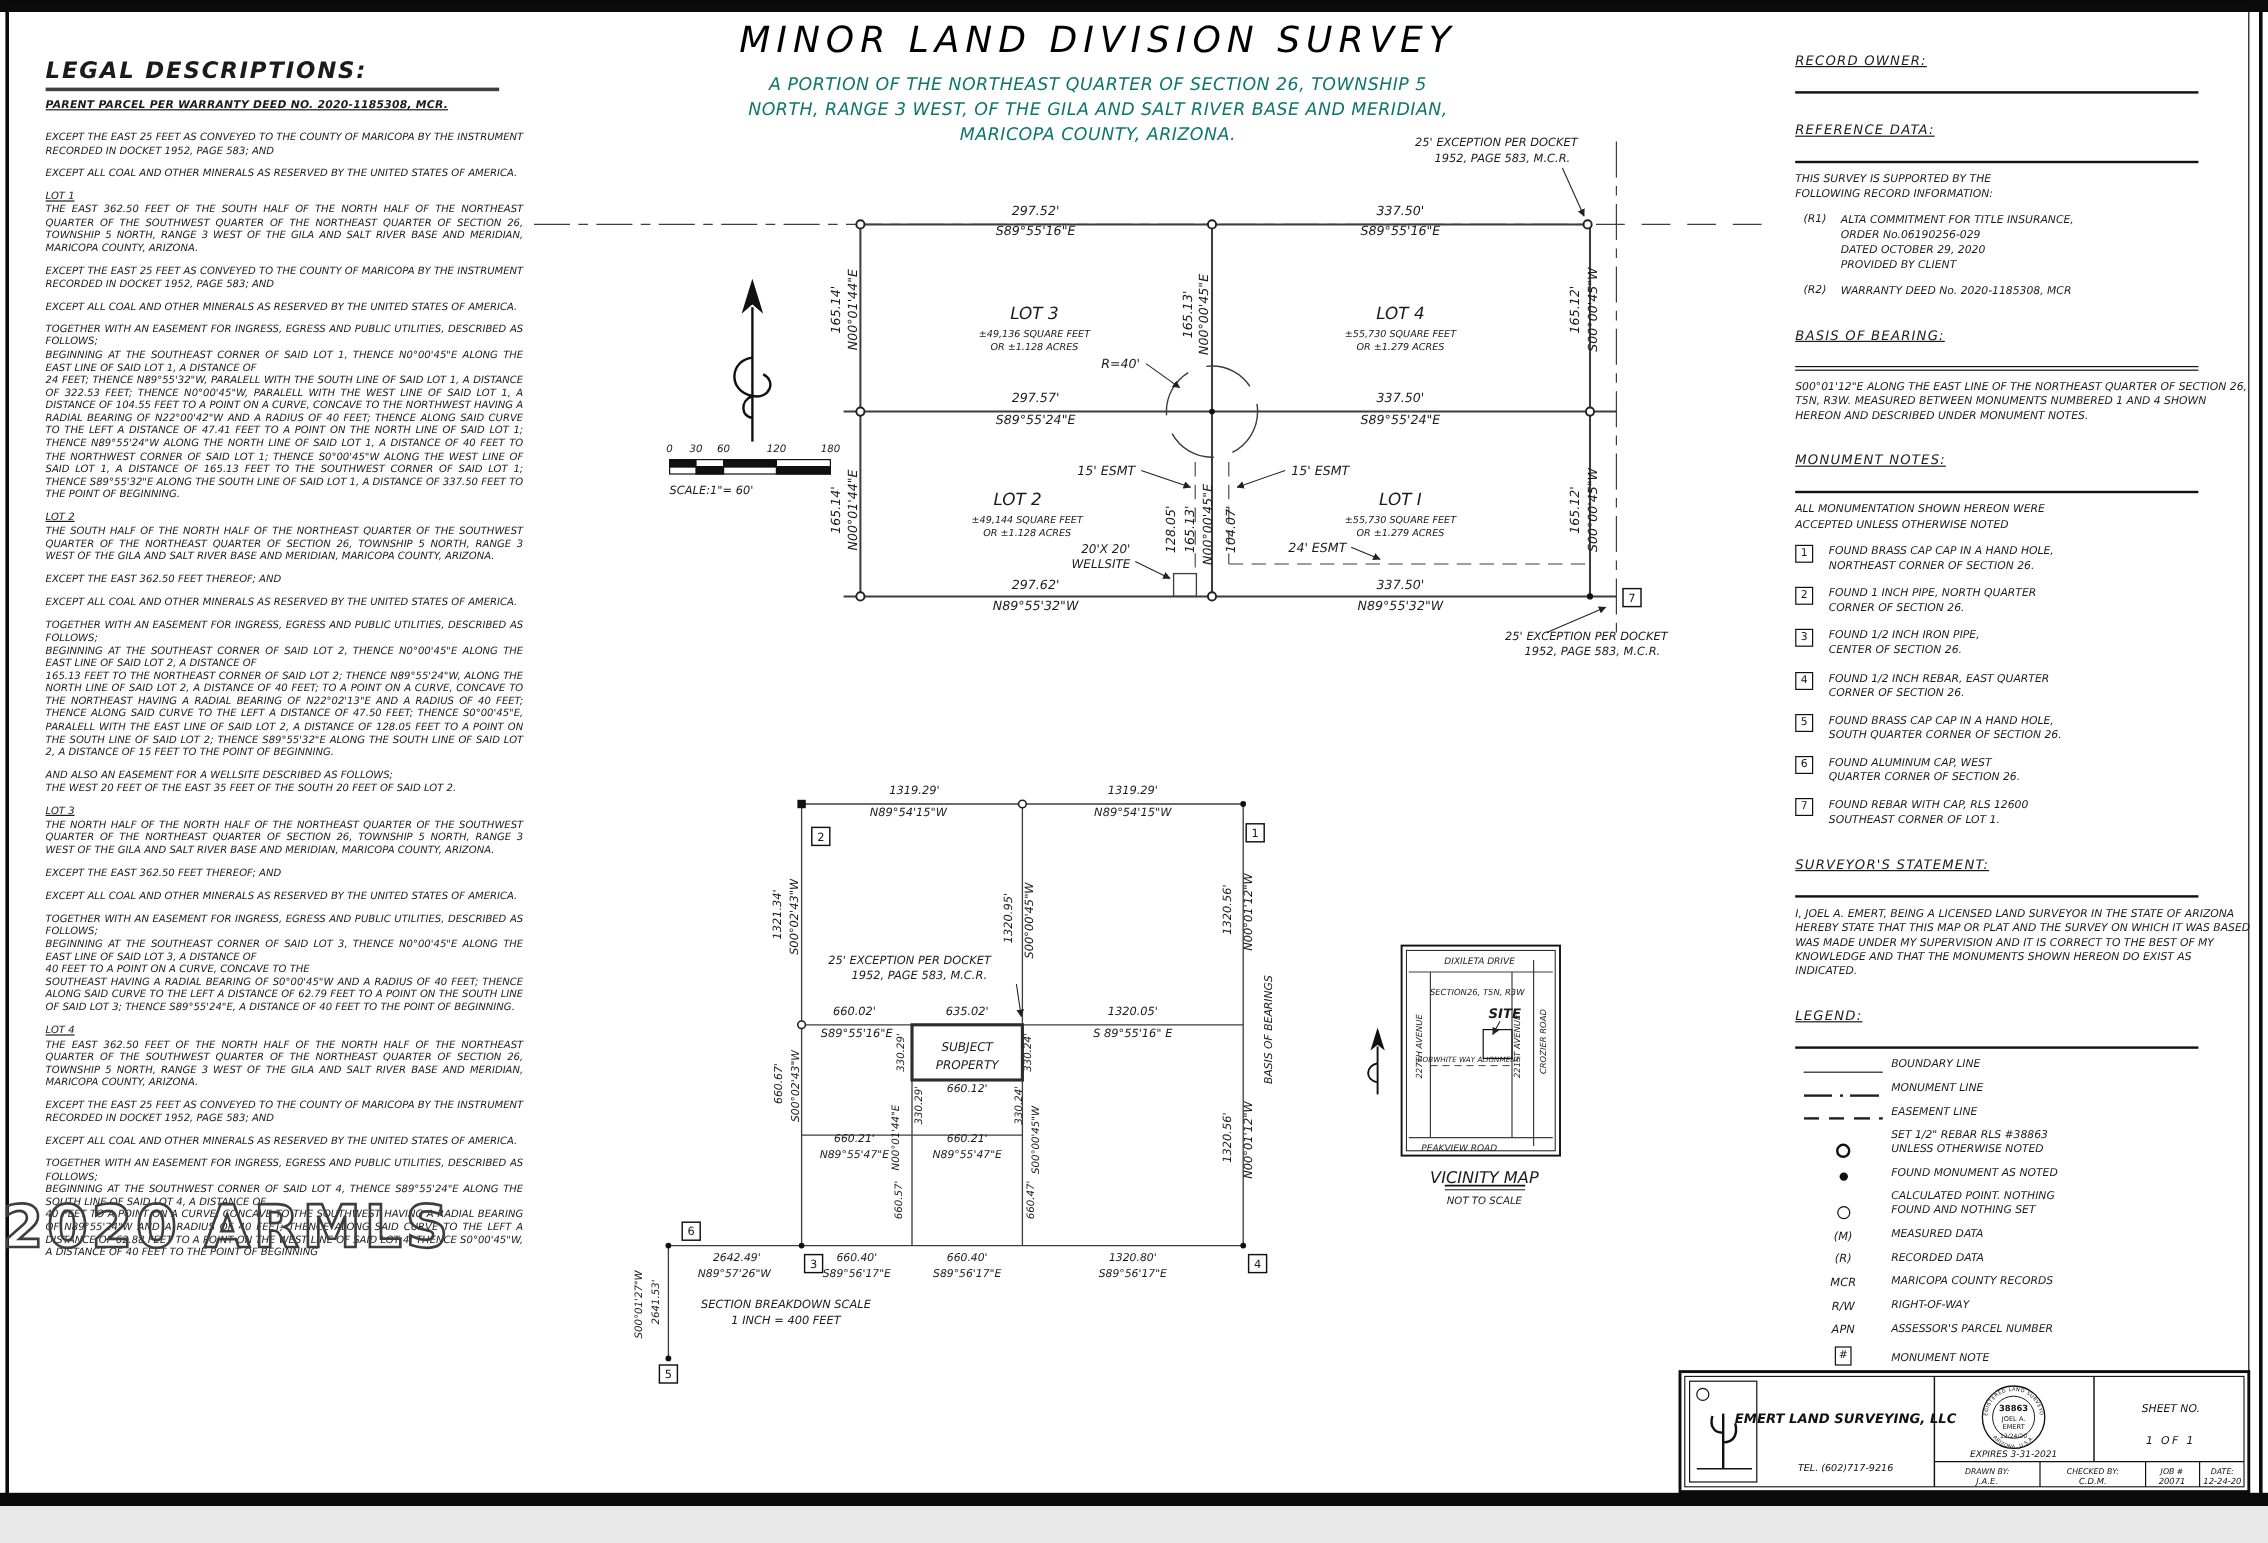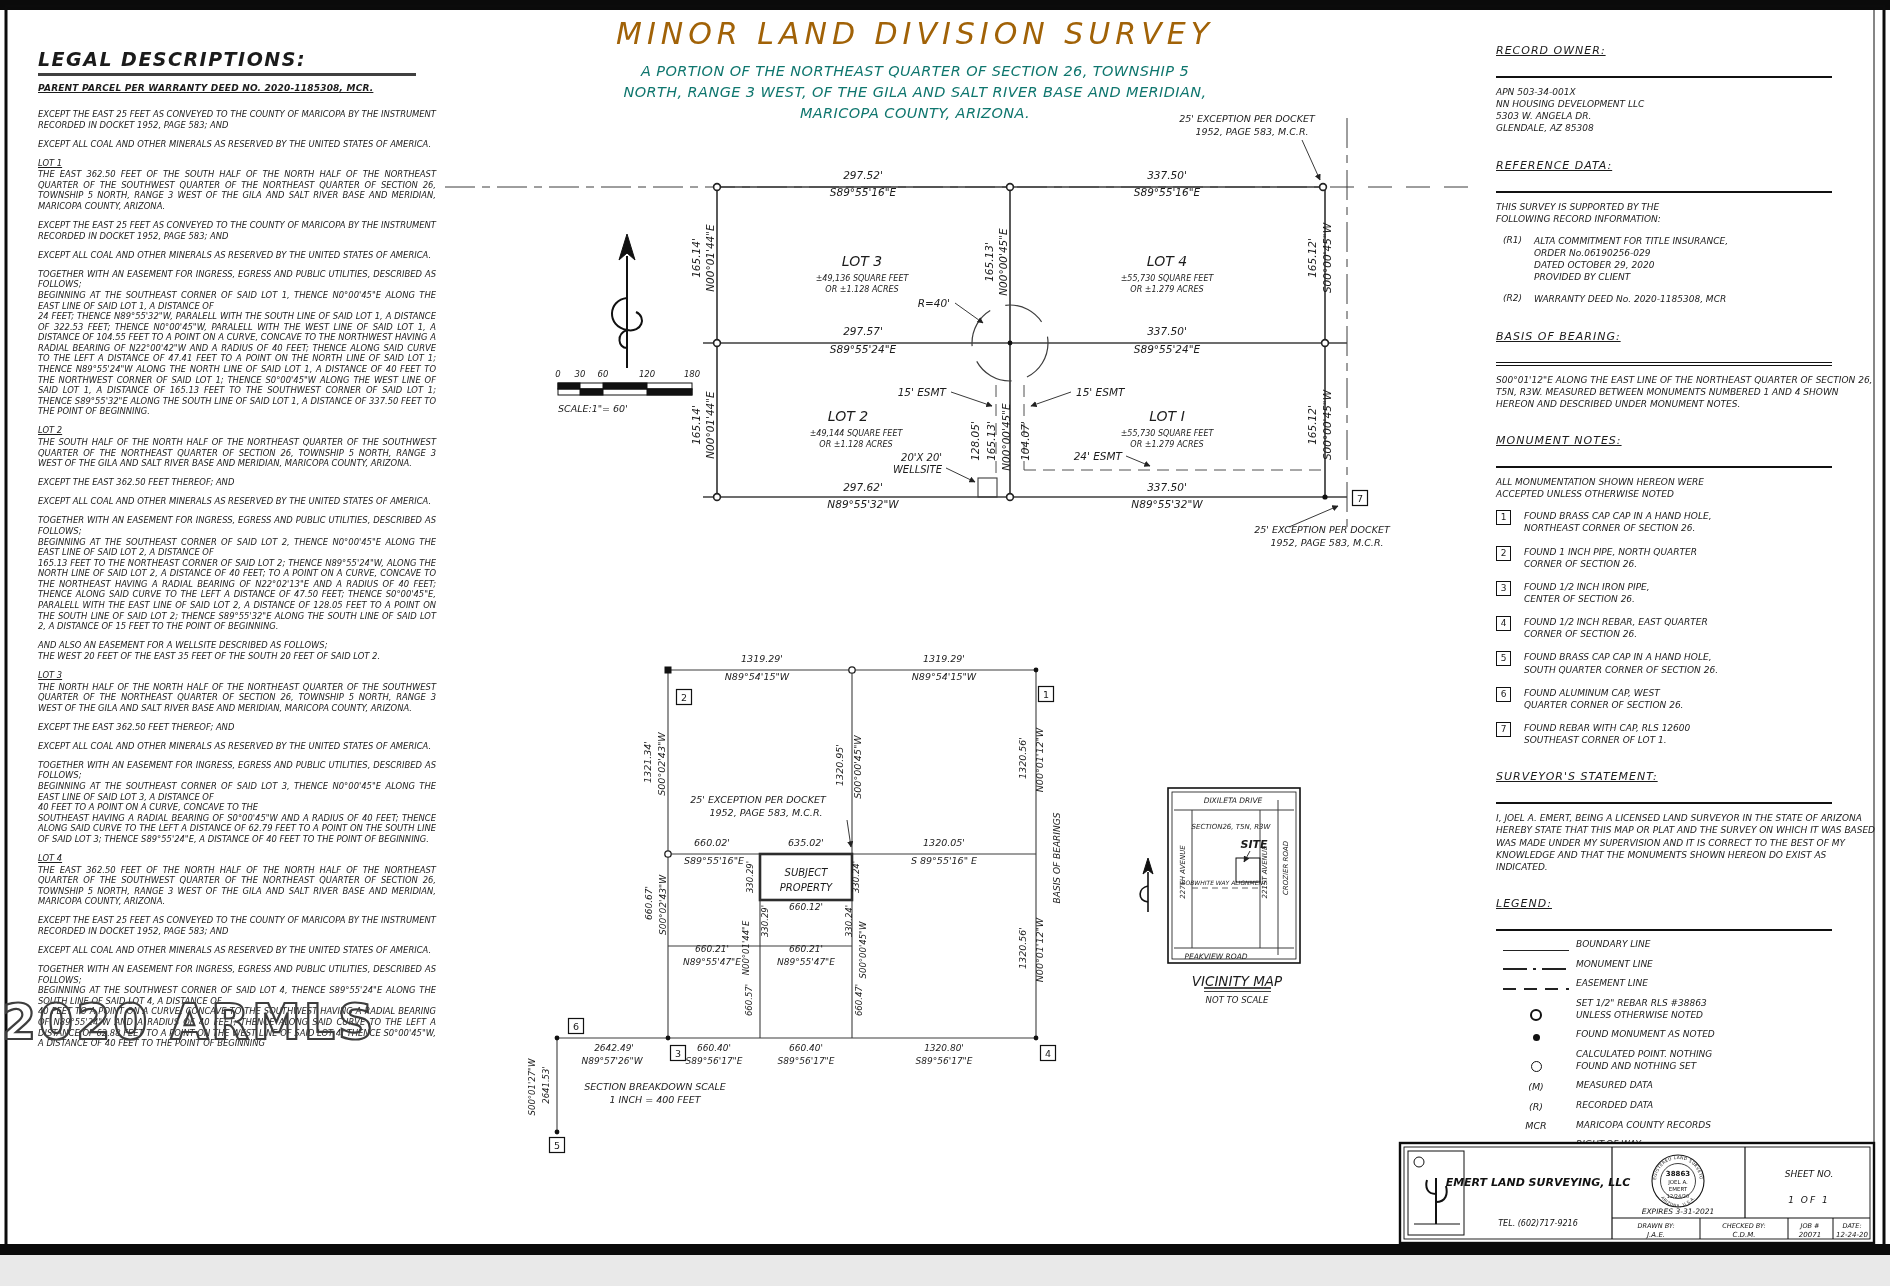--- a/index.html
+++ b/index.html
@@ -5,21 +5,21 @@
   html,body{margin:0;padding:0;background:#d8d8d8;}
   #page{position:relative;width:1890px;height:1286px;background:#ffffff;overflow:hidden;
         font-family:"DejaVu Sans",sans-serif;color:#1b1b1b;}
   
   .bar-top{position:absolute;left:0;top:0;width:1890px;height:10px;background:#0b0b0b;}
   .bar-bottom{position:absolute;left:0;top:1244px;width:1890px;height:11px;background:#0b0b0b;}
   .bar-gray{position:absolute;left:0;top:1255px;width:1890px;height:31px;background:#e9e9e9;}
 
   
   .header{position:absolute;left:555px;top:16px;width:720px;text-align:center;}
-  .header .t{font-size:30px;font-style:italic;letter-spacing:5px;color:#a16207;}
+  .header .t{font-size:30px;font-style:italic;letter-spacing:5px;color:#000000;}
   .header .s{font-size:14.5px;font-style:italic;letter-spacing:.4px;line-height:1.45;margin-top:10px;color:#0f766e;}
 
   
   .legal{position:absolute;left:38px;top:48px;width:398px;}
   .legal-h{font-size:19px;font-style:italic;font-weight:bold;letter-spacing:1.5px;
            border-bottom:3px solid #404040;display:inline-block;padding:0 110px 3px 0;margin:0 0 7px 0;}
   .parent{font-size:9px;font-style:italic;font-weight:bold;text-decoration:underline;
           letter-spacing:.2px;margin-bottom:16px;}
   .lblock{font-size:8.4px;font-style:italic;line-height:1.26;text-align:justify;
           white-space:pre-line;margin:0 0 8.5px 0;}
@@ -118,21 +118,20 @@
         <div class="lblock p">EXCEPT ALL COAL AND OTHER MINERALS AS RESERVED BY THE UNITED STATES OF AMERICA.</div>
         <div class="lblock p">TOGETHER WITH AN EASEMENT FOR INGRESS, EGRESS AND PUBLIC UTILITIES, DESCRIBED AS FOLLOWS;
 BEGINNING AT THE SOUTHWEST CORNER OF SAID LOT 4, THENCE S89°55'24"E ALONG THE SOUTH LINE OF SAID LOT 4, A DISTANCE OF
 40 FEET TO A POINT ON A CURVE, CONCAVE TO THE SOUTHWEST HAVING A RADIAL BEARING OF N89°55'24"W AND A RADIUS OF 40 FEET; THENCE ALONG SAID CURVE TO THE LEFT A DISTANCE OF 62.88 FEET TO A POINT ON THE WEST LINE OF SAID LOT 4; THENCE S0°00'45"W, A DISTANCE OF 40 FEET TO THE POINT OF BEGINNING</div>
       </div>
   </div>
 
   <div class="rc">
     <section>
       <h2>RECORD OWNER:</h2>
-      <div class="body"><div>APN 503-34-001X</div><div>NN HOUSING DEVELOPMENT LLC</div><div>5303 W. ANGELA DR.</div><div>GLENDALE, AZ 85308</div></div>
     </section>
     <section>
       <h2>REFERENCE DATA:</h2>
       <div class="body" style="margin-bottom:10px">THIS SURVEY IS SUPPORTED BY THE
 FOLLOWING RECORD INFORMATION:</div>
       <div>
           <div class="refrow">
             <span class="reftag">(R1)</span>
             <span class="reftxt">ALTA COMMITMENT FOR TITLE INSURANCE,
 ORDER No.06190256-029

